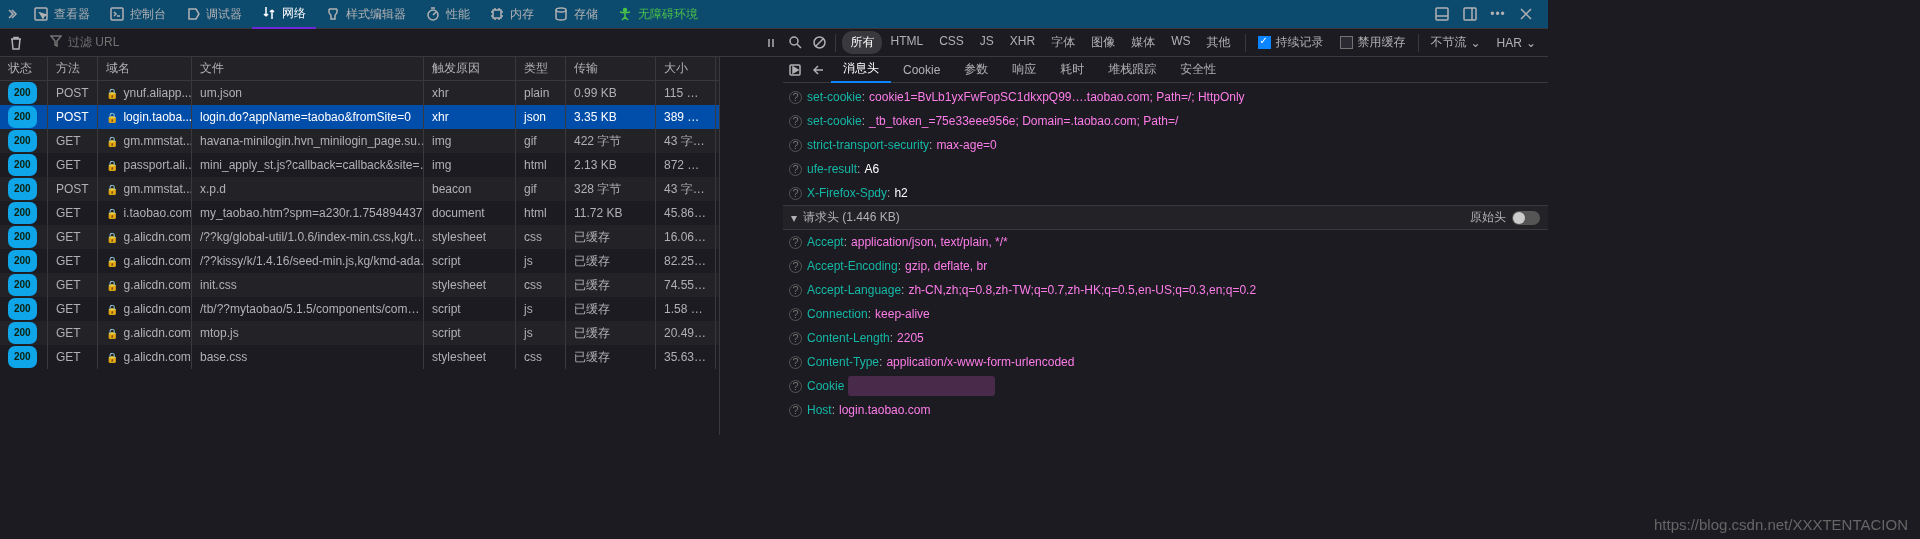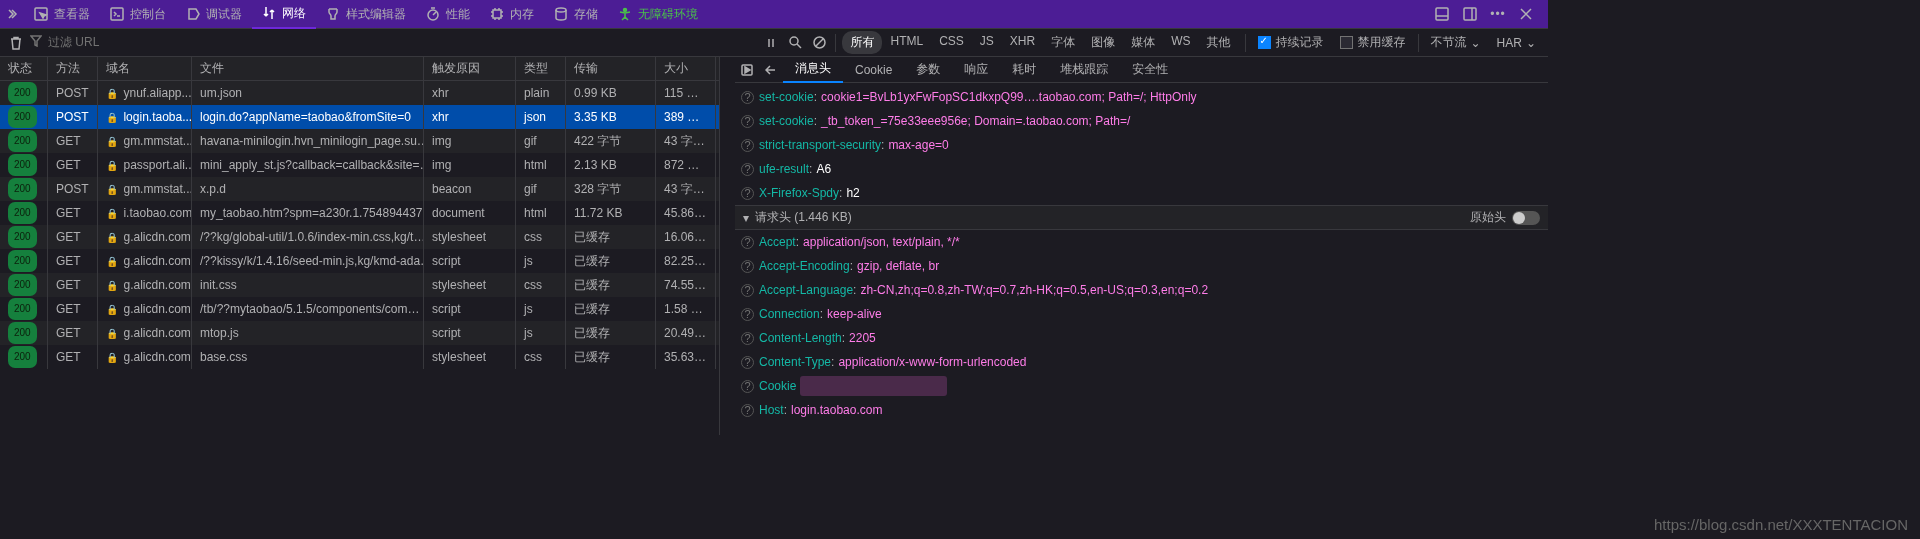--- a/index.html
+++ b/index.html
@@ -1,31 +1,31 @@
 <!DOCTYPE html>
 <html><head>
 <meta charset="utf-8">
 <style>
 * { margin: 0; padding: 0; box-sizing: border-box; font-family: "Segoe UI", Arial, sans-serif; }
 body { background: #1c1b22; color: #b1b1b3; font-size: 12px; overflow: hidden; }
 .devtools { width: 1548px; height: 435px; display: flex; flex-direction: column; }
 
 
-.toolbar { display: flex; align-items: center; height: 29px; background: #4c1d95; border-bottom: 1px solid #38383d; padding: 0 4px; }
+.toolbar { display: flex; align-items: center; height: 29px; background: #0c4a6e; border-bottom: 1px solid #38383d; padding: 0 4px; }
 .toolbar-left { display: flex; align-items: center; flex: 1; }
 .toolbar-right { display: flex; align-items: center; gap: 8px; padding-right: 8px; }
 .tab { display: flex; align-items: center; gap: 6px; padding: 0 10px; height: 29px; cursor: pointer; color: #b1b1b3; }
 .tab.active { border-bottom: 2px solid #6d28d9; color: #fff; }
 .tab-icn { width: 14px; height: 14px; display: inline-flex; align-items: center; justify-content: center; }
 .icn-btn { width: 20px; height: 20px; display: inline-flex; align-items: center; justify-content: center; cursor: pointer; color: #b1b1b3; }
 .a11y { color: #4ac14a; }
 
 
 .filter-row { display: flex; align-items: center; height: 28px; background: #1c1b22; border-bottom: 1px solid #38383d; padding: 0 6px; gap: 8px; }
-.filter-left { display: flex; align-items: center; gap: 4px; flex: 1; }
+.filter-left { display: flex; align-items: center; gap: 24px; flex: 1; }
 .filter-url { flex: 0 0 auto; color: #737373; font-size: 12px; display: flex; align-items: center; gap: 6px; }
 .filter-right { display: flex; align-items: center; gap: 4px; }
 .pill { padding: 3px 8px; cursor: pointer; color: #b1b1b3; border-radius: 10px; }
 .pill.active { background: #38383d; color: #fff; }
 .chk { display: flex; align-items: center; gap: 5px; padding: 0 6px; }
 .chk-box { width: 13px; height: 13px; border: 1px solid #737373; background: #2b2a33; }
 .chk-box.checked { background: #0a84ff; border-color: #0a84ff; position: relative; }
 .chk-box.checked::after { content: "✓"; color: #fff; font-size: 10px; position: absolute; top: -2px; left: 1px; }
 .select-like { display: flex; align-items: center; gap: 4px; padding: 0 6px; cursor: pointer; }
 .sep-v { width: 1px; height: 18px; background: #38383d; margin: 0 2px; }
@@ -44,25 +44,25 @@
 .c-cause { width: 92px; }
 .c-type { width: 50px; }
 .c-trans { width: 90px; }
 .c-size { width: 60px; }
 .req-body { flex: 1; overflow-y: auto; }
 .req-row { display: flex; height: 24px; cursor: pointer; }
 .req-row.even { background: #1c1b22; }
 .req-row.odd { background: #232327; }
 .req-row.selected { background: #004daa; color: #fff; }
 .req-row.selected .lock { color: #fff; }
-.status-badge { background: #15803d; color: #0c200c; border-radius: 7px; padding: 4px 6px; font-size: 10px; font-weight: normal; line-height: 14px; }
+.status-badge { background: #0ea5e9; color: #0c200c; border-radius: 7px; padding: 4px 6px; font-size: 10px; font-weight: bold; line-height: 14px; }
 .lock { color: #737373; margin-right: 5px; font-size: 10px; }
 
 
-.det-panel { flex: 1; display: flex; flex-direction: column; background: #1c1b22; }
+.det-panel { flex: 1; display: flex; flex-direction: column; background: #1c1b22; margin-left: 48px; }
 .det-tabs { display: flex; height: 26px; background: #1c1b22; border-bottom: 1px solid #38383d; align-items: center; }
 .det-tab { padding: 0 12px; height: 26px; display: flex; align-items: center; cursor: pointer; color: #b1b1b3; }
 .det-tab.active { border-bottom: 2px solid #0a84ff; color: #fff; }
 .det-icn { width: 24px; display: flex; justify-content: center; }
 .det-body { flex: 1; overflow-y: auto; padding: 2px 0; }
 .hdr-line { display: flex; align-items: center; padding: 2px 8px 2px 24px; line-height: 20px; position: relative; }
 .hdr-q { position: absolute; left: 6px; color: #737373; font-size: 11px; border: 1px solid #555; border-radius: 50%; width: 13px; height: 13px; display: flex; align-items: center; justify-content: center; }
 .hdr-k { color: #14b8a6; }
 .hdr-v { color: #fff; margin-left: 4px; }
 .hdr-v.pink { color: #ff7de9; }

